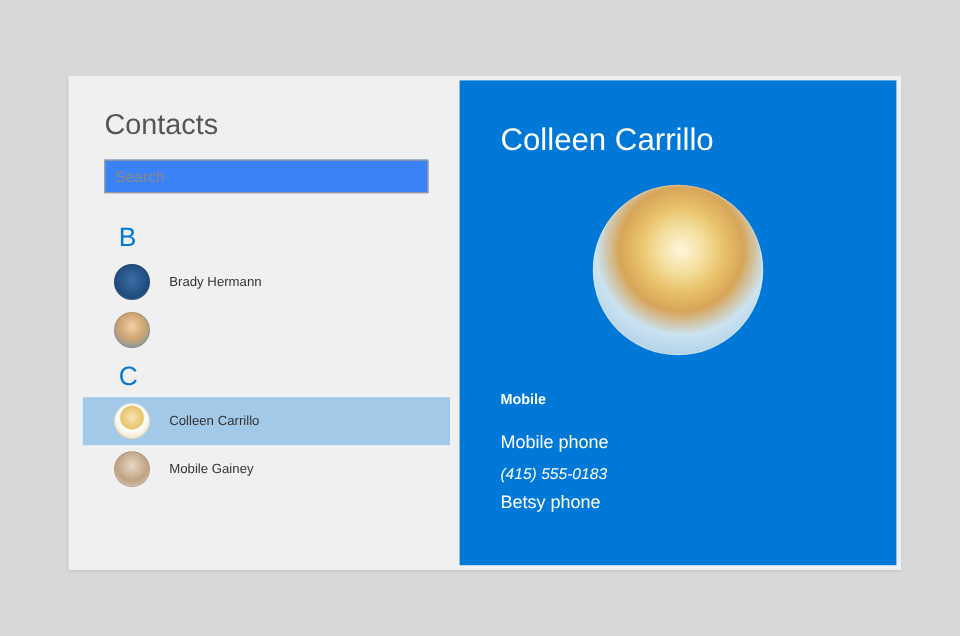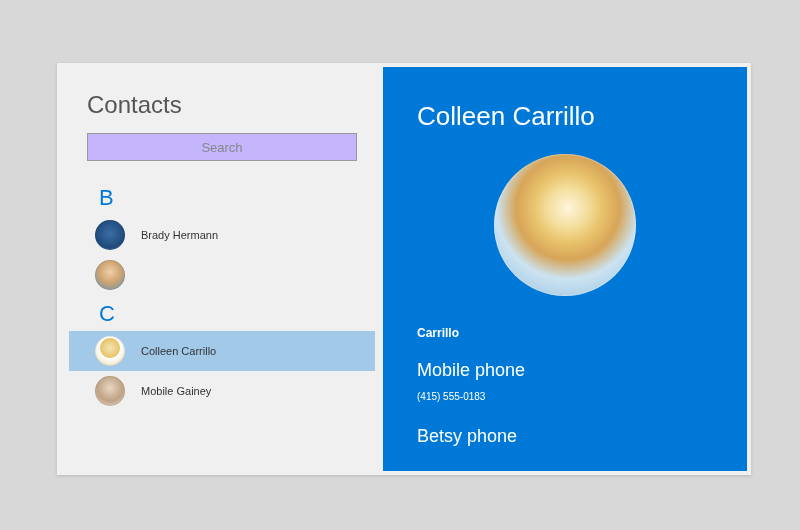--- a/index.html
+++ b/index.html
@@ -37,26 +37,25 @@
       color: #555;
       padding: 20px 22px 14px 22px;
     }
     .search-wrap {
       padding: 0 22px 14px 22px;
     }
     .search-input {
       width: 100%;
       height: 28px;
       border: 1px solid #999;
-      background: #c4b5fd;
+      background: #3b82f6;
       padding: 0 8px;
       font-size: 13px;
       color: #333;
       outline: none;
-      text-align: center;
     }
     .search-input::placeholder {
       color: #888;
     }
     .contact-list {
       flex: 1;
       overflow: hidden;
     }
     .letter-header {
       color: #0078d7;
@@ -112,28 +111,28 @@
       background: radial-gradient(circle at 52% 38%, #fff6dc 0%, #f3dd9a 18%, #e9c36c 30%, #d7a558 45%, #cbe3f2 62%, #8cb8d8 100%);
       margin: 0 auto 26px auto;
       box-shadow: inset 0 0 0 1px rgba(255,255,255,0.25);
     }
     .source-label {
       font-size: 12px;
       font-weight: 600;
       margin-bottom: 12px;
     }
     .field-label {
-      font-size: 18px;
+      font-size: 15px;
       font-weight: 400;
       margin-bottom: 2px;
     }
     .field-value {
-      font-size: 10px;
+      font-size: 13px;
       font-weight: 400;
-      margin-bottom: 16px;
+      font-style: italic;
     }
   </style>
 </head>
 <body>
 
 <div class="app-window">
 
   <aside class="sidebar">
     <h1 class="sidebar-title">Contacts</h1>
 
@@ -167,21 +166,21 @@
       </div>
 
     </div>
   </aside>
 
   <section class="detail-pane">
     <h2 class="detail-name">Colleen Carrillo</h2>
 
     <div class="detail-avatar"></div>
 
-    <div class="source-label">Carrillo</div>
+    <div class="source-label">Mobile</div>
 
     <div class="field-label">Mobile phone</div>
     <div class="field-value">(415) 555-0183</div>
 
     <div class="field-label">Betsy phone</div>
   </section>
 
 </div>
 
 </body></html>

